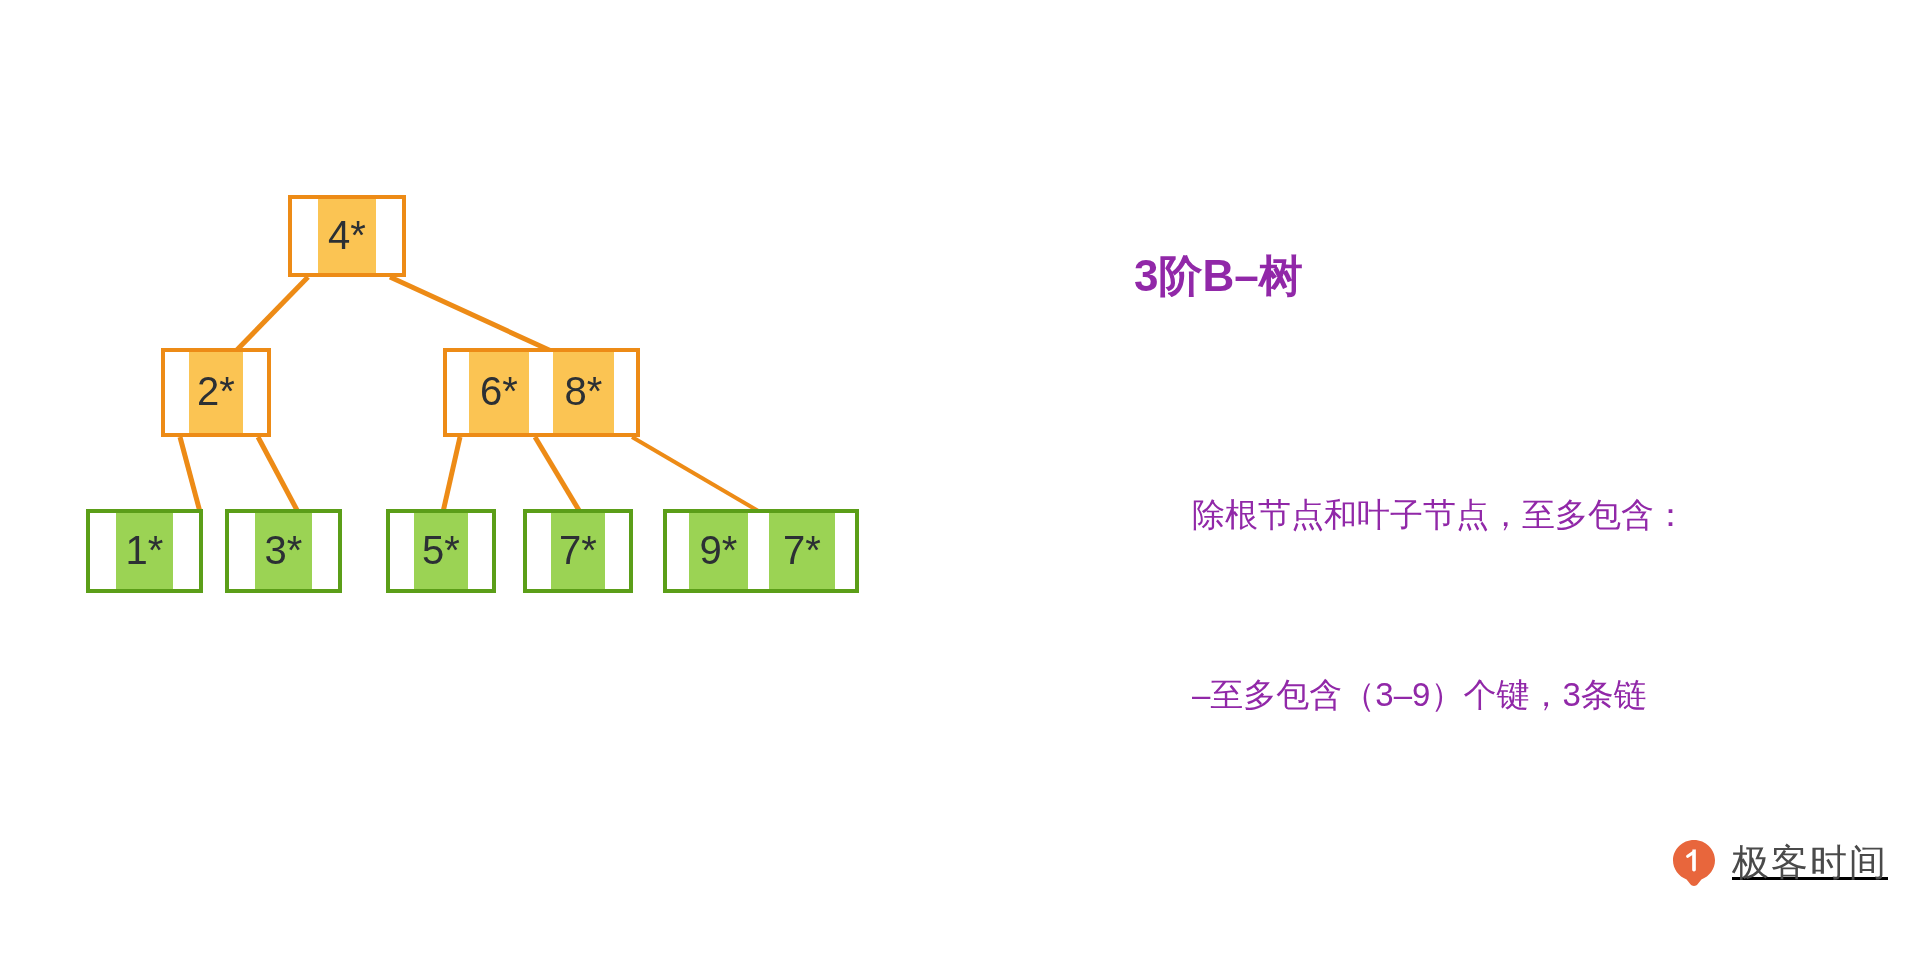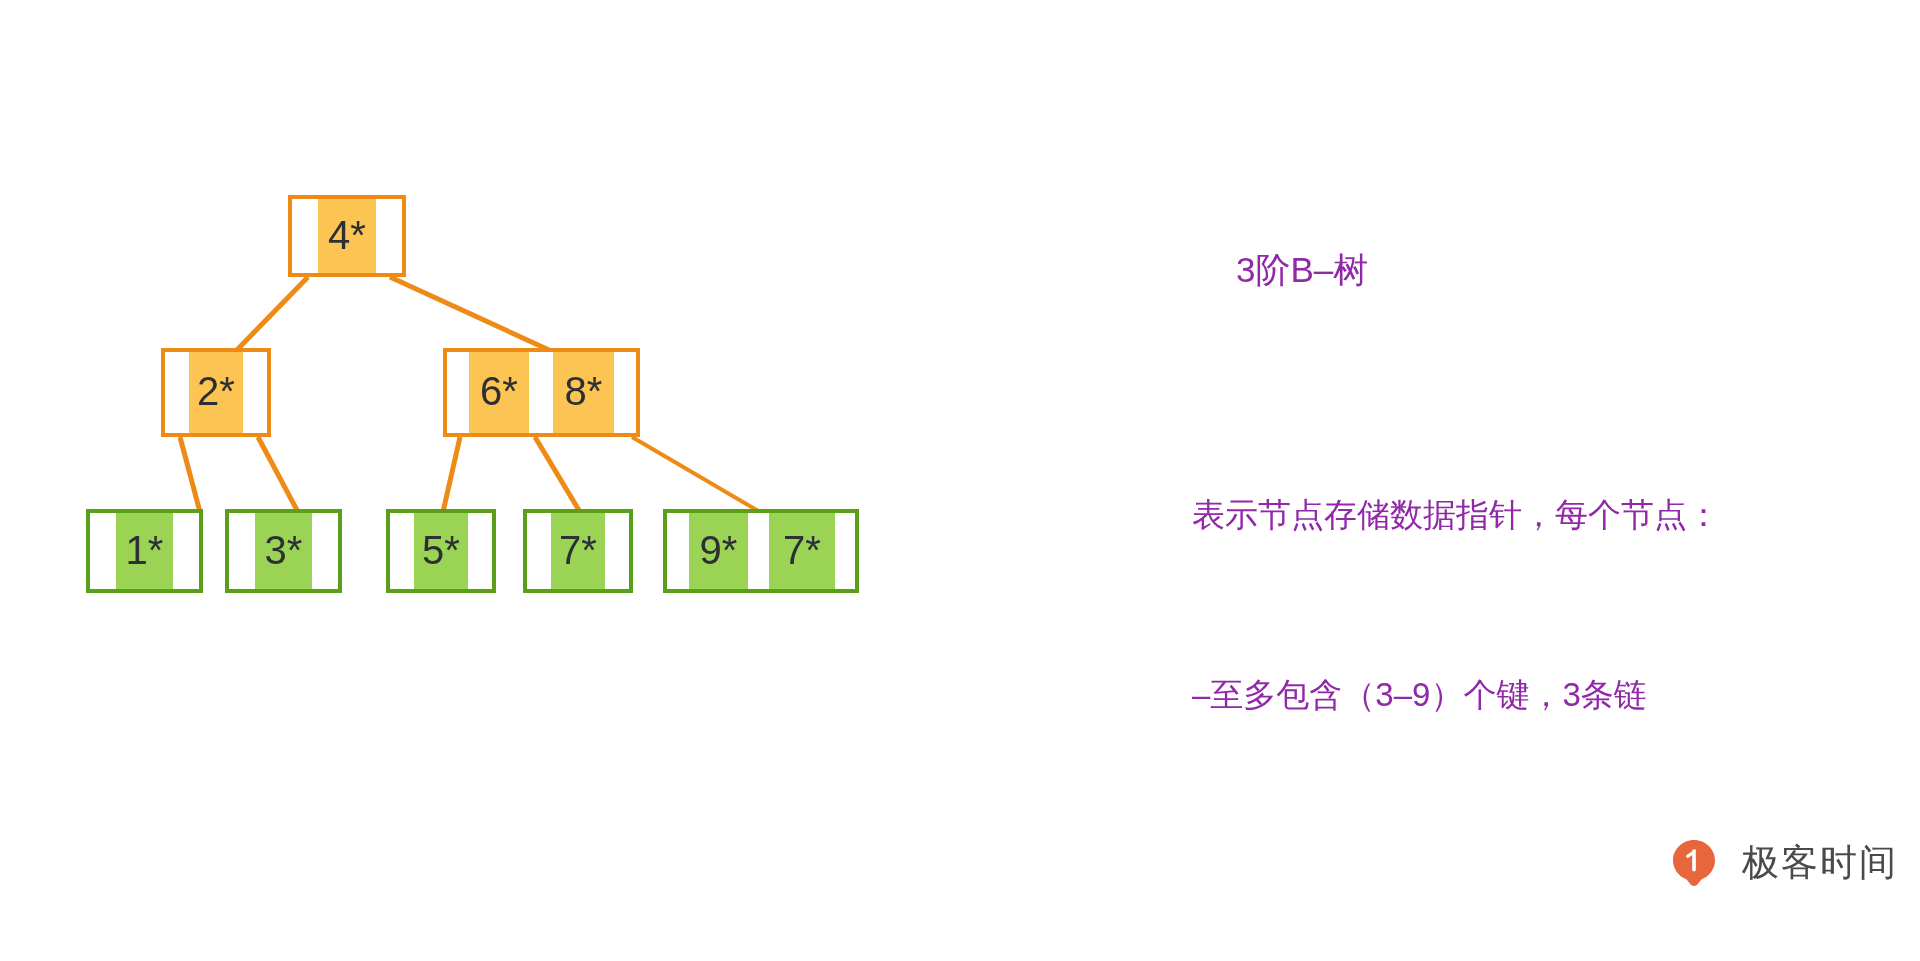--- a/index.html
+++ b/index.html
@@ -75,23 +75,24 @@
   }
 
   
   .annotation {
     position: absolute;
     color: #9128A8;
     font-family: "Liberation Sans", "DejaVu Sans", sans-serif;
     white-space: pre;
   }
   #ann-title {
-    left: 1236px;
+    left: 1134px;
     top: 247px;
-    font-size: 35px;
+    font-size: 44px;
+    font-weight: bold;
   }
   #ann-body {
     left: 1192px;
     top: 365px;
     font-size: 33px;
     line-height: 60px;
   }
   #ann-body .ann-line { display: block; }
   #ann-footnote {
     left: 1192px;
@@ -99,21 +100,22 @@
     font-size: 31px;
   }
 
   
   #logo {
     position: absolute;
     left: 1670px;
     top: 838px;
     display: flex;
     align-items: center;
-    gap: 24px;
+    gap: 14px;
+    text-decoration: underline;
   }
   #logo-mark {
     width: 48px;
     height: 48px;
     flex: 0 0 auto;
   }
   #logo-text {
     font-size: 37px;
     color: #4A4A4A;
     letter-spacing: 2px;
@@ -191,21 +193,21 @@
     <div class="cell ptr" style="width:22px;"></div>
     <div class="cell key" style="width:59px;">9*</div>
     <div class="cell ptr" style="width:21px;"></div>
     <div class="cell key" style="width:66px;">7*</div>
     <div class="cell ptr" style="width:20px;"></div>
   </div>
 
   <div class="annotation" id="ann-title">3阶B–树</div>
 
   <div class="annotation" id="ann-body">
-    <span class="ann-line">表示节点存储数据指针，每个节点：</span>
+    <span class="ann-line">除根节点和叶子节点，至多包含：</span>
     <span class="ann-line">–至多包含（3–9）个键，3条链</span>
   </div>
 
 
   <div id="logo">
     <svg id="logo-mark" viewBox="0 0 48 48">
       <path d="M24 2 C12.4 2 3 11.1 3 22.3 C3 31.0 8.6 38.5 16.6 41.5 L20.4 46.2 C21.3 47.3 22.5 47.9 24 47.9 C25.5 47.9 26.7 47.3 27.6 46.2 L31.4 41.5 C39.4 38.5 45 31.0 45 22.3 C45 11.1 35.6 2 24 2 Z" fill="#E8663C"></path>
       <path d="M25.6 11.2 L25.6 31.6 C25.6 32.5 24.9 33.2 24.0 33.2 C23.1 33.2 22.4 32.5 22.4 31.6 L22.4 17.0 L18.6 19.6 C17.9 20.1 16.9 19.9 16.4 19.2 C15.9 18.5 16.1 17.5 16.8 17.0 L23.0 12.7 C23.5 12.3 24.1 12.2 24.6 12.4 Z" fill="#ffffff"></path>
       <path d="M22.4 11.4 L25.6 11.4 L25.6 31.8 C25.6 32.7 24.9 33.4 24.0 33.4 C23.1 33.4 22.4 32.7 22.4 31.8 Z" fill="#ffffff"></path>
     </svg>

